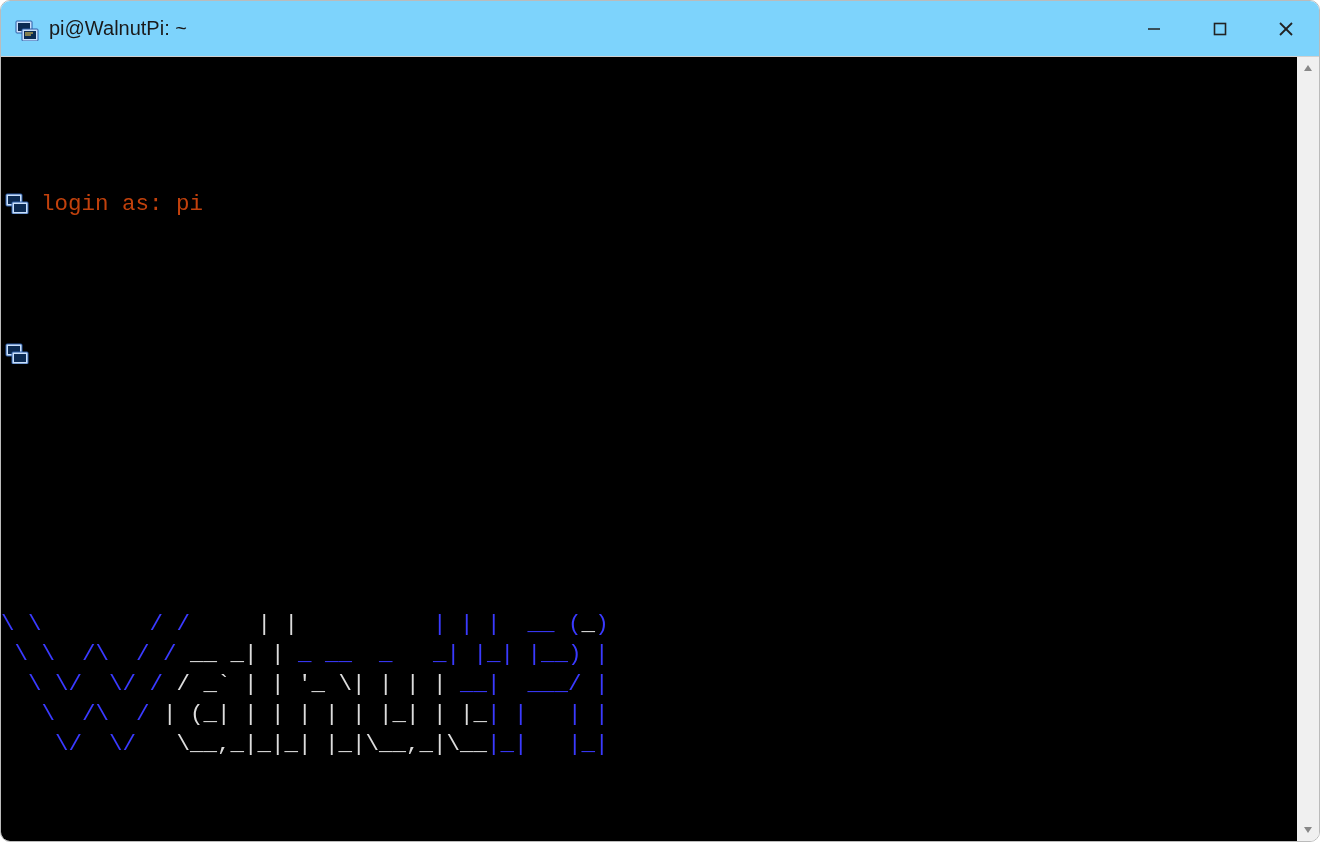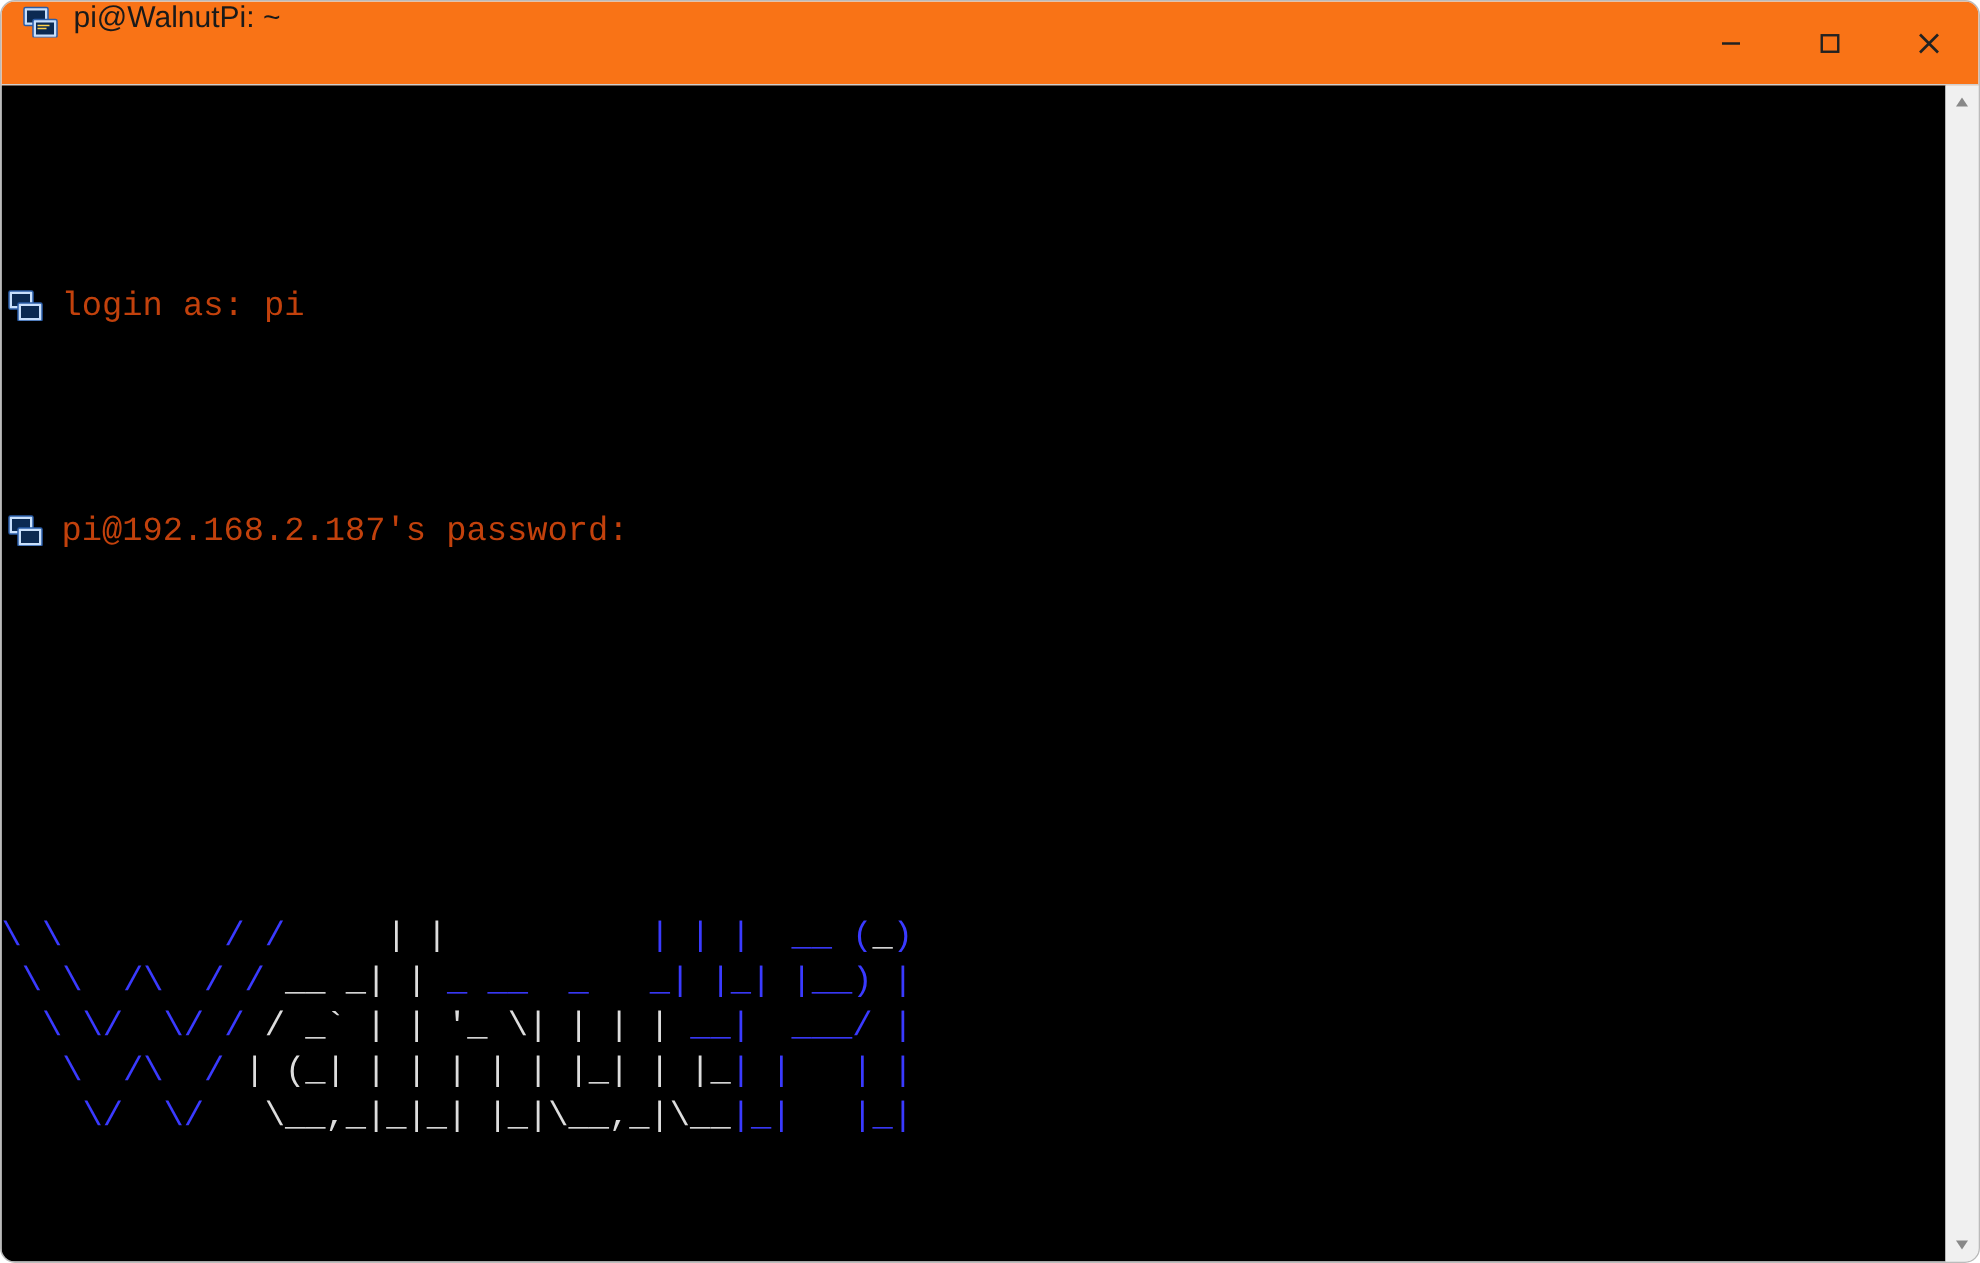--- a/index.html
+++ b/index.html
@@ -10,23 +10,23 @@
       width: 1320px;
       height: 842px;
       background: #fff;
       border: 1px solid #bbb;
       border-radius: 10px;
       overflow: hidden;
     }
 
     .titlebar {
       height: 56px;
-      background: #f97316;
-      display: flex;
-      align-items: flex-start;
+      background: #7dd3fc;
+      display: flex;
+      align-items: center;
       padding: 0 0 0 14px;
       border-bottom: 1px solid #d0d0d0;
       position: relative;
     }
 
     .titlebar .app-icon {
       width: 24px;
       height: 24px;
       margin-right: 10px;
       flex-shrink: 0;
@@ -165,21 +165,21 @@
               <rect x="7" y="12" width="16" height="12" rx="1" fill="#c8dffb" stroke="#2a5da8" stroke-width="1"></rect>
               <rect x="9" y="14" width="12" height="8" fill="#0b2a52"></rect>
             </svg></span><span class="c-white">login as:</span> <span class="c-white">pi</span></div>
 
       
       <div class="term-line"><span class="line-icon"><svg viewBox="0 0 24 24" width="24" height="24">
               <rect x="1" y="4" width="16" height="12" rx="1" fill="#c8dffb" stroke="#2a5da8" stroke-width="1"></rect>
               <rect x="3" y="6" width="12" height="8" fill="#0b2a52"></rect>
               <rect x="7" y="12" width="16" height="12" rx="1" fill="#c8dffb" stroke="#2a5da8" stroke-width="1"></rect>
               <rect x="9" y="14" width="12" height="8" fill="#0b2a52"></rect>
-            </svg></span><span class="c-white">pi@192.168.2.187's password:</span></div>
+            </svg></span></div>
 
       <div class="term-line"> </div>
 
       
       <div class="ascii-art" id="ascii-art"><div><span class="b">\ \        / /</span><span class="w">     | |</span><span class="b">          | | |  __ (</span><span class="w">_</span><span class="b">)</span></div><div><span class="b"> \ \  /\  / /</span><span class="w"> __ _| |</span><span class="b"> _ __  _   _| |_| |__) |</span></div><div><span class="b">  \ \/  \/ /</span><span class="w"> / _` | | '_ \| | | | </span><span class="b">__|  ___/ |</span></div><div><span class="b">   \  /\  /</span><span class="w"> | (_| | | | | | |_| | |_</span><span class="b">| |   | |</span></div><div><span class="b">    \/  \/ </span><span class="w">  \__,_|_|_| |_|\__,_|\__</span><span class="b">|_|   |_|</span></div></div>
 
       
 
       
       

